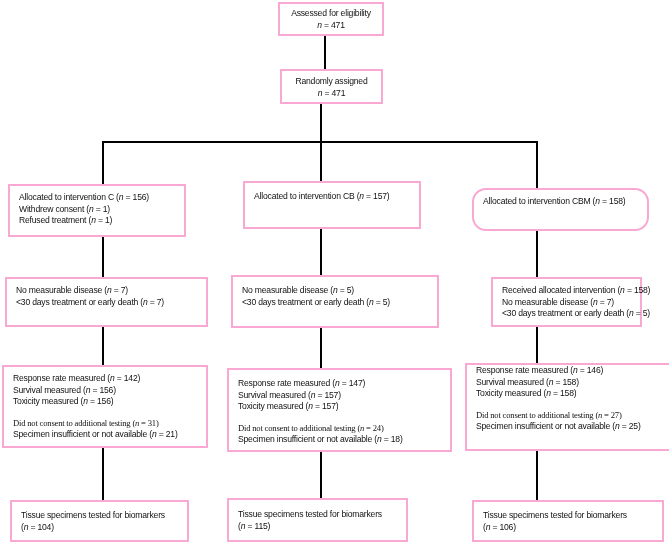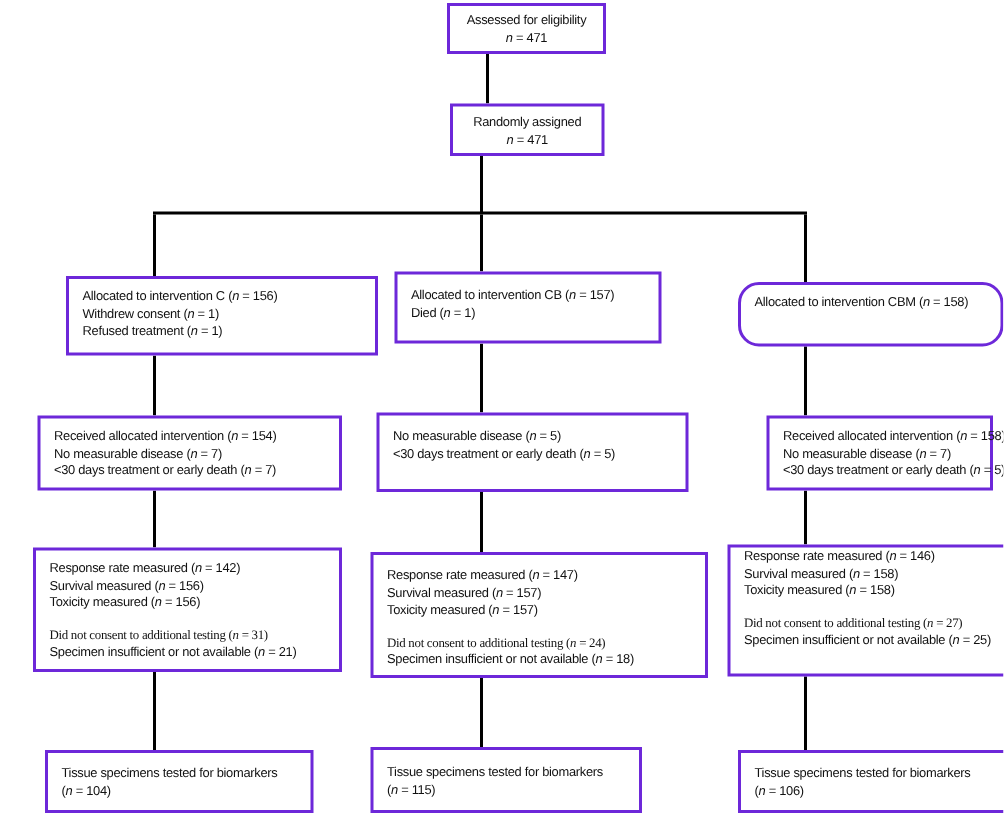--- a/index.html
+++ b/index.html
@@ -12,28 +12,27 @@
     width: 669px;
     height: 544px;
     background: #ffffff;
     font-family: "Liberation Sans", sans-serif;
     color: #111111;
     overflow: hidden;
   }
   .box {
     position: absolute;
     box-sizing: border-box;
-    border: 2px solid #6d28d9;
+    border: 2px solid #f9a8d4;
     background: #ffffff;
     padding: 6px 4px 4px 9px;
     font-size: 8.6px;
     letter-spacing: -0.2px;
     line-height: 11.6px;
     white-space: nowrap;
-    margin-left: 20px;
   }
   .box .line { min-height: 11.6px; }
   .box .line.gap { margin-top: 10px; font-family: Liberation Serif, serif; }
   .center {
     text-align: center;
     padding-left: 4px;
     display: flex;
     flex-direction: column;
     justify-content: center;
   }
@@ -43,21 +42,21 @@
     border-radius: 14px;
   }
   .conn {
     position: absolute;
     background: #000000;
   }
   
   #b-assessed   { left: 278px; top: 2px;   width: 106px; height: 34px; }
   #b-randomized { left: 280px; top: 69px;  width: 103px; height: 35px; }
   
-  #b-alloc-c    { left: 24px;   top: 184px; width: 208px; height: 53px; }
+  #b-alloc-c    { left: 8px;   top: 184px; width: 178px; height: 53px; }
   #b-alloc-cb   { left: 243px; top: 181px; width: 178px; height: 48px; padding-top: 8px; }
   #b-alloc-cbm  { left: 472px; top: 188px; width: 177px; height: 43px; }
   
   #b-recv-c     { left: 5px;   top: 277px; width: 203px; height: 50px; }
   #b-recv-cb    { left: 231px; top: 275px; width: 208px; height: 53px; padding-top: 8px; }
   #b-recv-cbm   { left: 491px; top: 277px; width: 151px; height: 50px; }
   
   #b-meas-c     { left: 2px;   top: 365px; width: 206px; height: 83px; }
   #b-meas-cb    { left: 227px; top: 368px; width: 225px; height: 84px; padding-top: 8px; }
   #b-meas-cbm   { left: 465px; top: 363px; width: 207px; height: 88px; padding-top: 0; }
@@ -112,28 +111,26 @@
       <div class="line"><i>n</i> = 471</div>
     </div>
 
   <div class="box" id="b-alloc-c">
       <div class="line">Allocated to intervention C (<i>n</i> = 156)</div>
       <div class="line">Withdrew consent (<i>n</i> = 1)</div>
       <div class="line">Refused treatment (<i>n</i> = 1)</div>
     </div>
   <div class="box" id="b-alloc-cb">
       <div class="line">Allocated to intervention CB (<i>n</i> = 157)</div>
-      <div class="line">Died (<i>n</i> = 1)</div>
     </div>
   <div class="box vcenter" id="b-alloc-cbm">
       <div class="line">Allocated to intervention CBM (<i>n</i> = 158)</div>
     </div>
 
   <div class="box" id="b-recv-c">
-      <div class="line">Received allocated intervention (<i>n</i> = 154)</div>
       <div class="line">No measurable disease (<i>n</i> = 7)</div>
       <div class="line">&lt;30 days treatment or early death (<i>n</i> = 7)</div>
     </div>
   <div class="box" id="b-recv-cb">
       <div class="line">No measurable disease (<i>n</i> = 5)</div>
       <div class="line">&lt;30 days treatment or early death (<i>n</i> = 5)</div>
     </div>
   <div class="box" id="b-recv-cbm">
       <div class="line">Received allocated intervention (<i>n</i> = 158)</div>
       <div class="line">No measurable disease (<i>n</i> = 7)</div>

